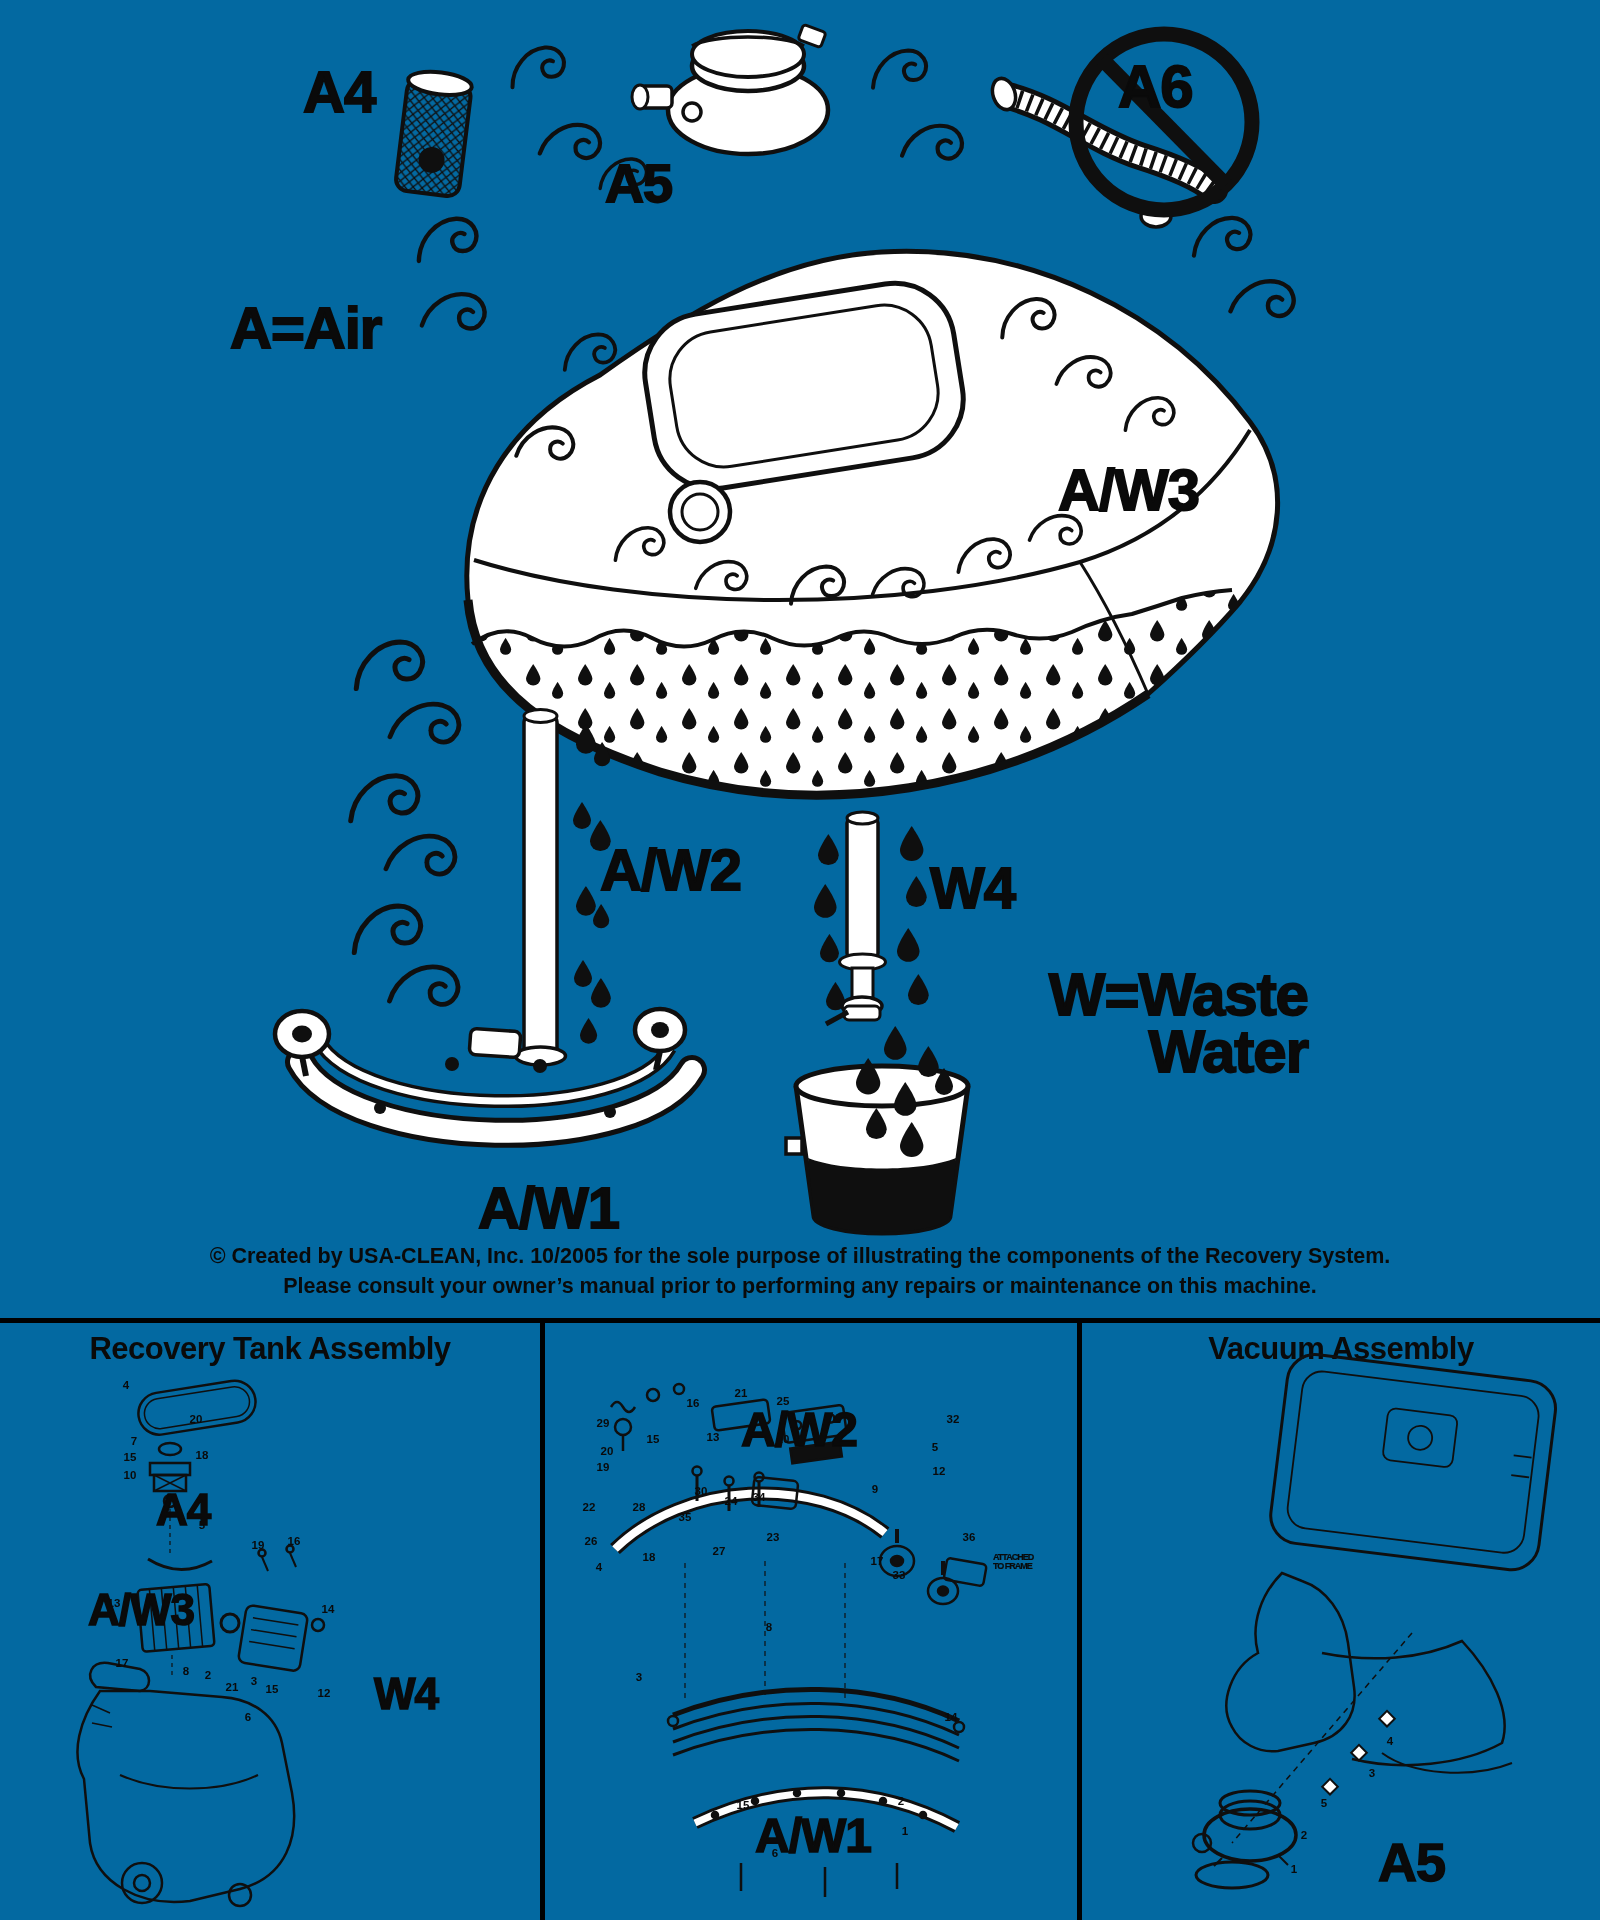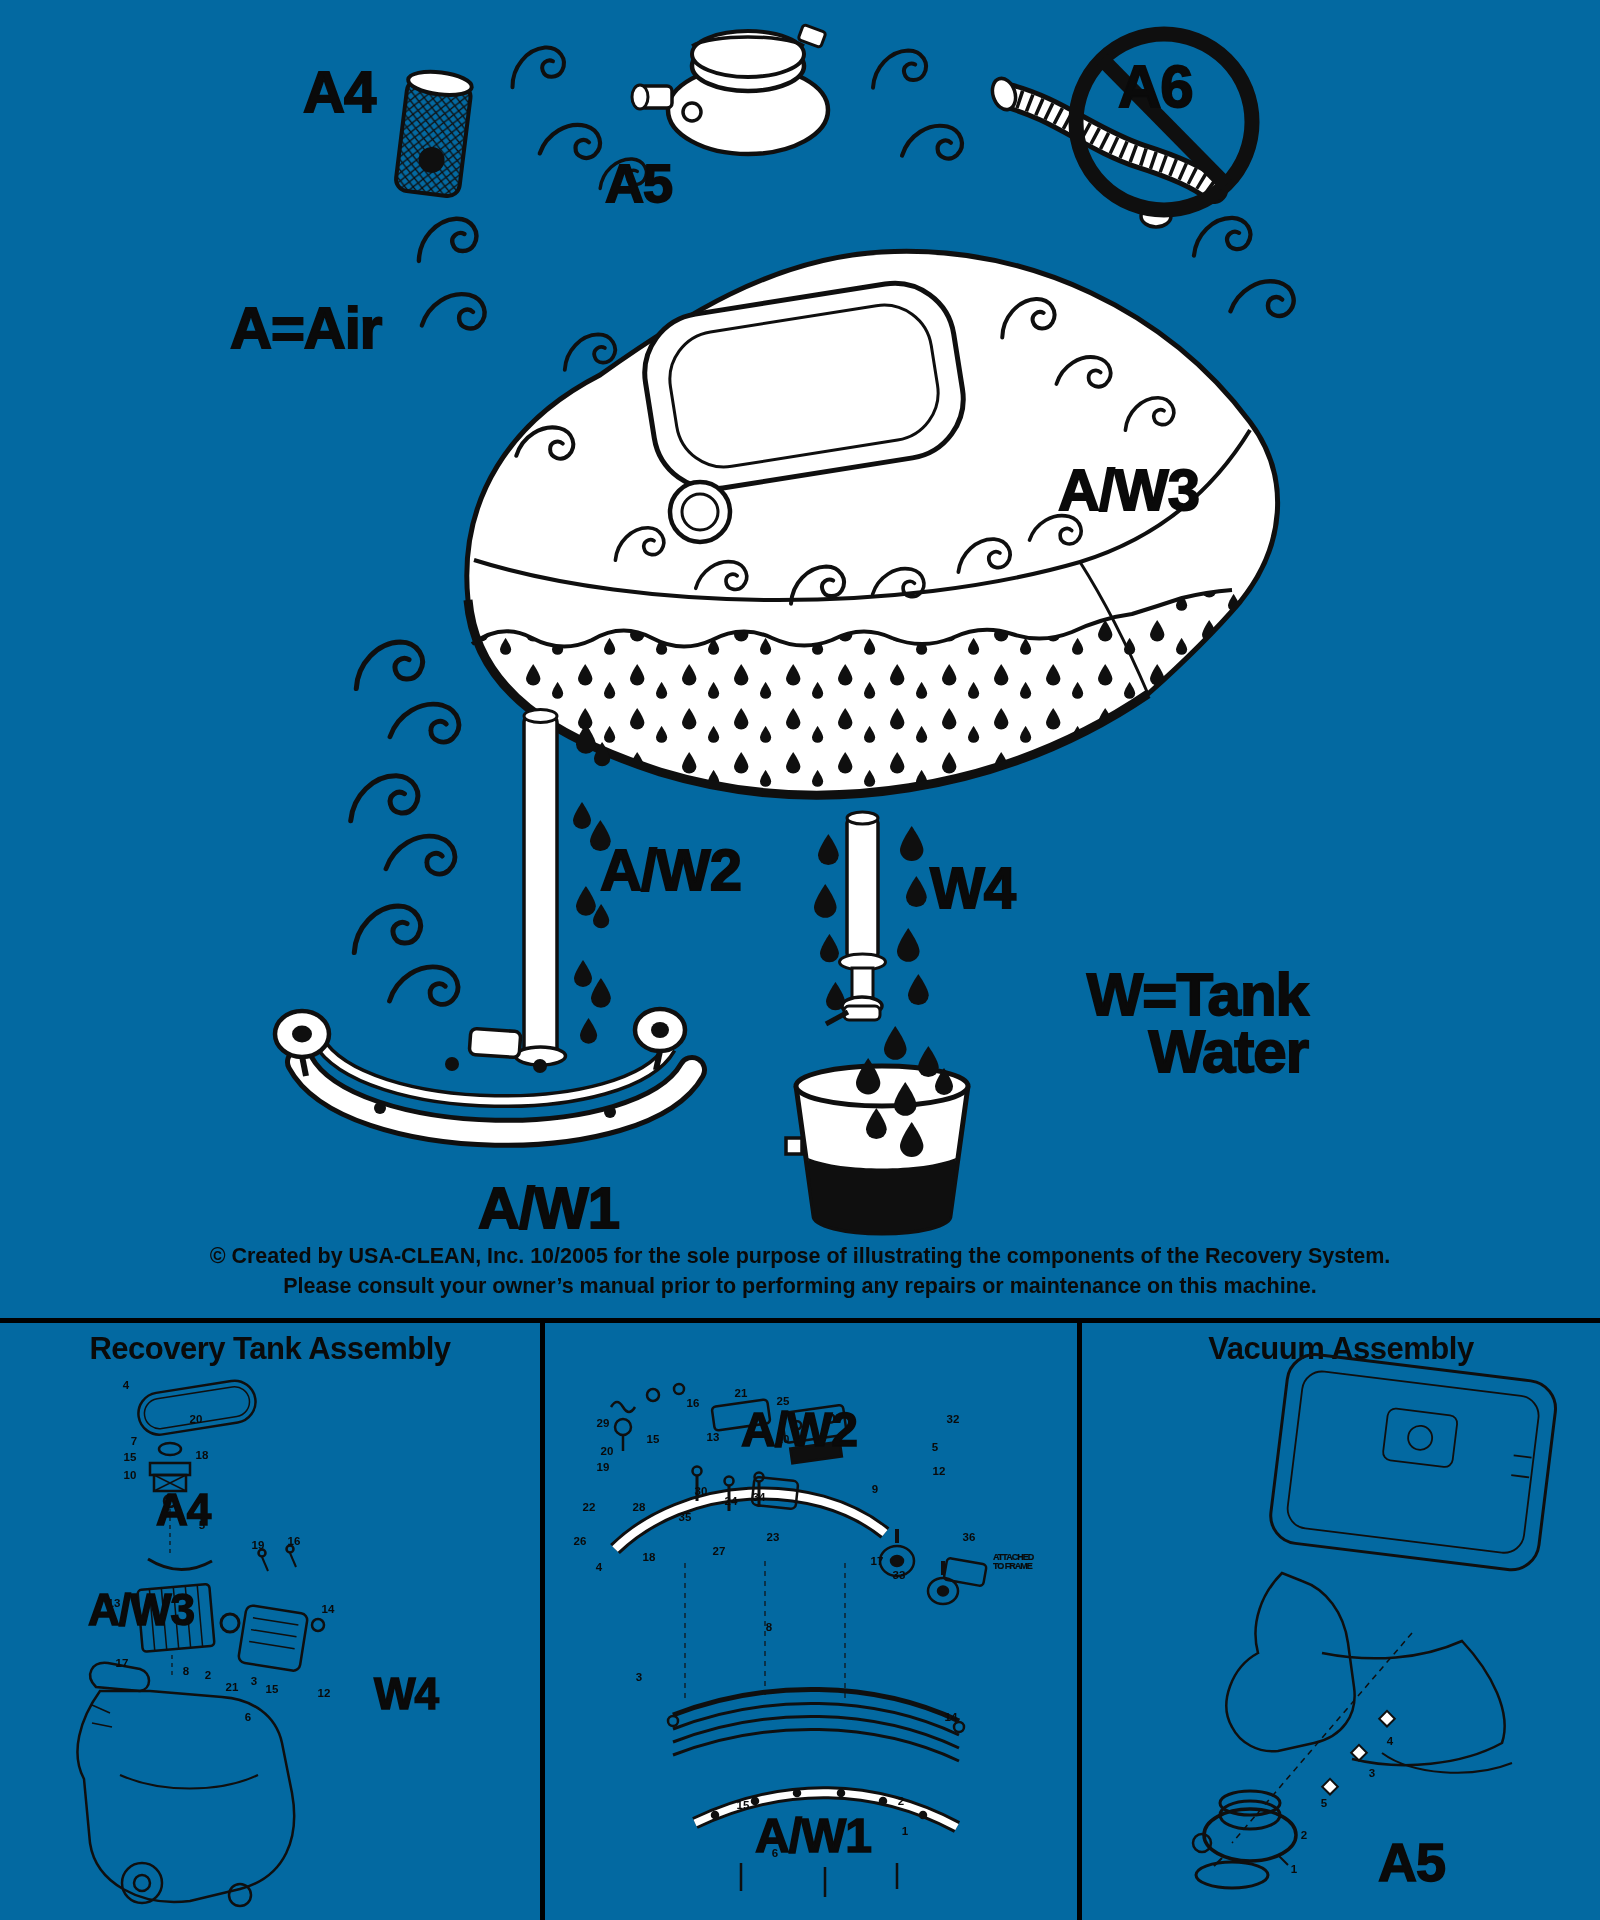--- a/index.html
+++ b/index.html
@@ -186,21 +186,21 @@
     </g>
   </svg>
 
   <div class="main-label" style="left:303px;top:64px;font-size:58px">A4</div>
   <div class="main-label" style="left:605px;top:158px;font-size:54px">A5</div>
   <div class="main-label" style="left:1118px;top:58px;font-size:60px">A6</div>
   <div class="main-label" style="left:230px;top:300px;font-size:58px">A=Air</div>
   <div class="main-label" style="left:1058px;top:462px;font-size:58px">A/W3</div>
   <div class="main-label" style="left:600px;top:842px;font-size:58px">A/W2</div>
   <div class="main-label" style="left:930px;top:860px;font-size:58px">W4</div>
-  <div class="main-label" style="left:958px;top:966px;font-size:60px;width:350px;text-align:right">W=Tank
+  <div class="main-label" style="left:958px;top:966px;font-size:60px;width:350px;text-align:right">W=Waste
 Water</div>
   <div class="main-label" style="left:478px;top:1180px;font-size:58px">A/W1</div>
 
   <div class="footer-line" style="top:1244px">© Created by USA-CLEAN, Inc. 10/2005 for the sole purpose of illustrating the components of the Recovery System.</div>
   <div class="footer-line" style="top:1274px">Please consult your owner’s manual prior to performing any repairs or maintenance on this machine.</div>
 
   <div class="assemblies">
 
     <section class="panel panel-1">
       <h2 class="panel-title">Recovery Tank Assembly</h2>
@@ -332,21 +332,21 @@
           <span class="callout" style="left: 58px; top: 144px;">19</span>
           <span class="callout" style="left: 394px; top: 148px;">12</span>
           <span class="callout" style="left: 156px; top: 168px;">30</span>
           <span class="callout" style="left: 186px; top: 178px;">24</span>
           <span class="callout" style="left: 214px; top: 174px;">34</span>
           <span class="callout" style="left: 330px; top: 166px;">9</span>
           <span class="callout" style="left: 44px; top: 184px;">22</span>
           <span class="callout" style="left: 94px; top: 184px;">28</span>
           <span class="callout" style="left: 140px; top: 194px;">35</span>
           <span class="callout" style="left: 228px; top: 214px;">23</span>
-          <span class="callout" style="left: 35px; top: 218px;">26</span>
+          <span class="callout" style="left: 46px; top: 218px;">26</span>
           <span class="callout" style="left: 54px; top: 244px;">4</span>
           <span class="callout" style="left: 104px; top: 234px;">18</span>
           <span class="callout" style="left: 174px; top: 228px;">27</span>
           <span class="callout" style="left: 332px; top: 238px;">17</span>
           <span class="callout" style="left: 354px; top: 252px;">33</span>
           <span class="callout" style="left: 424px; top: 214px;">36</span>
           <span class="callout" style="left: 224px; top: 304px;">8</span>
           <span class="callout" style="left: 94px; top: 354px;">3</span>
           <span class="callout" style="left: 406px; top: 394px;">14</span>
           <span class="callout" style="left: 198px; top: 482px;">15</span>

